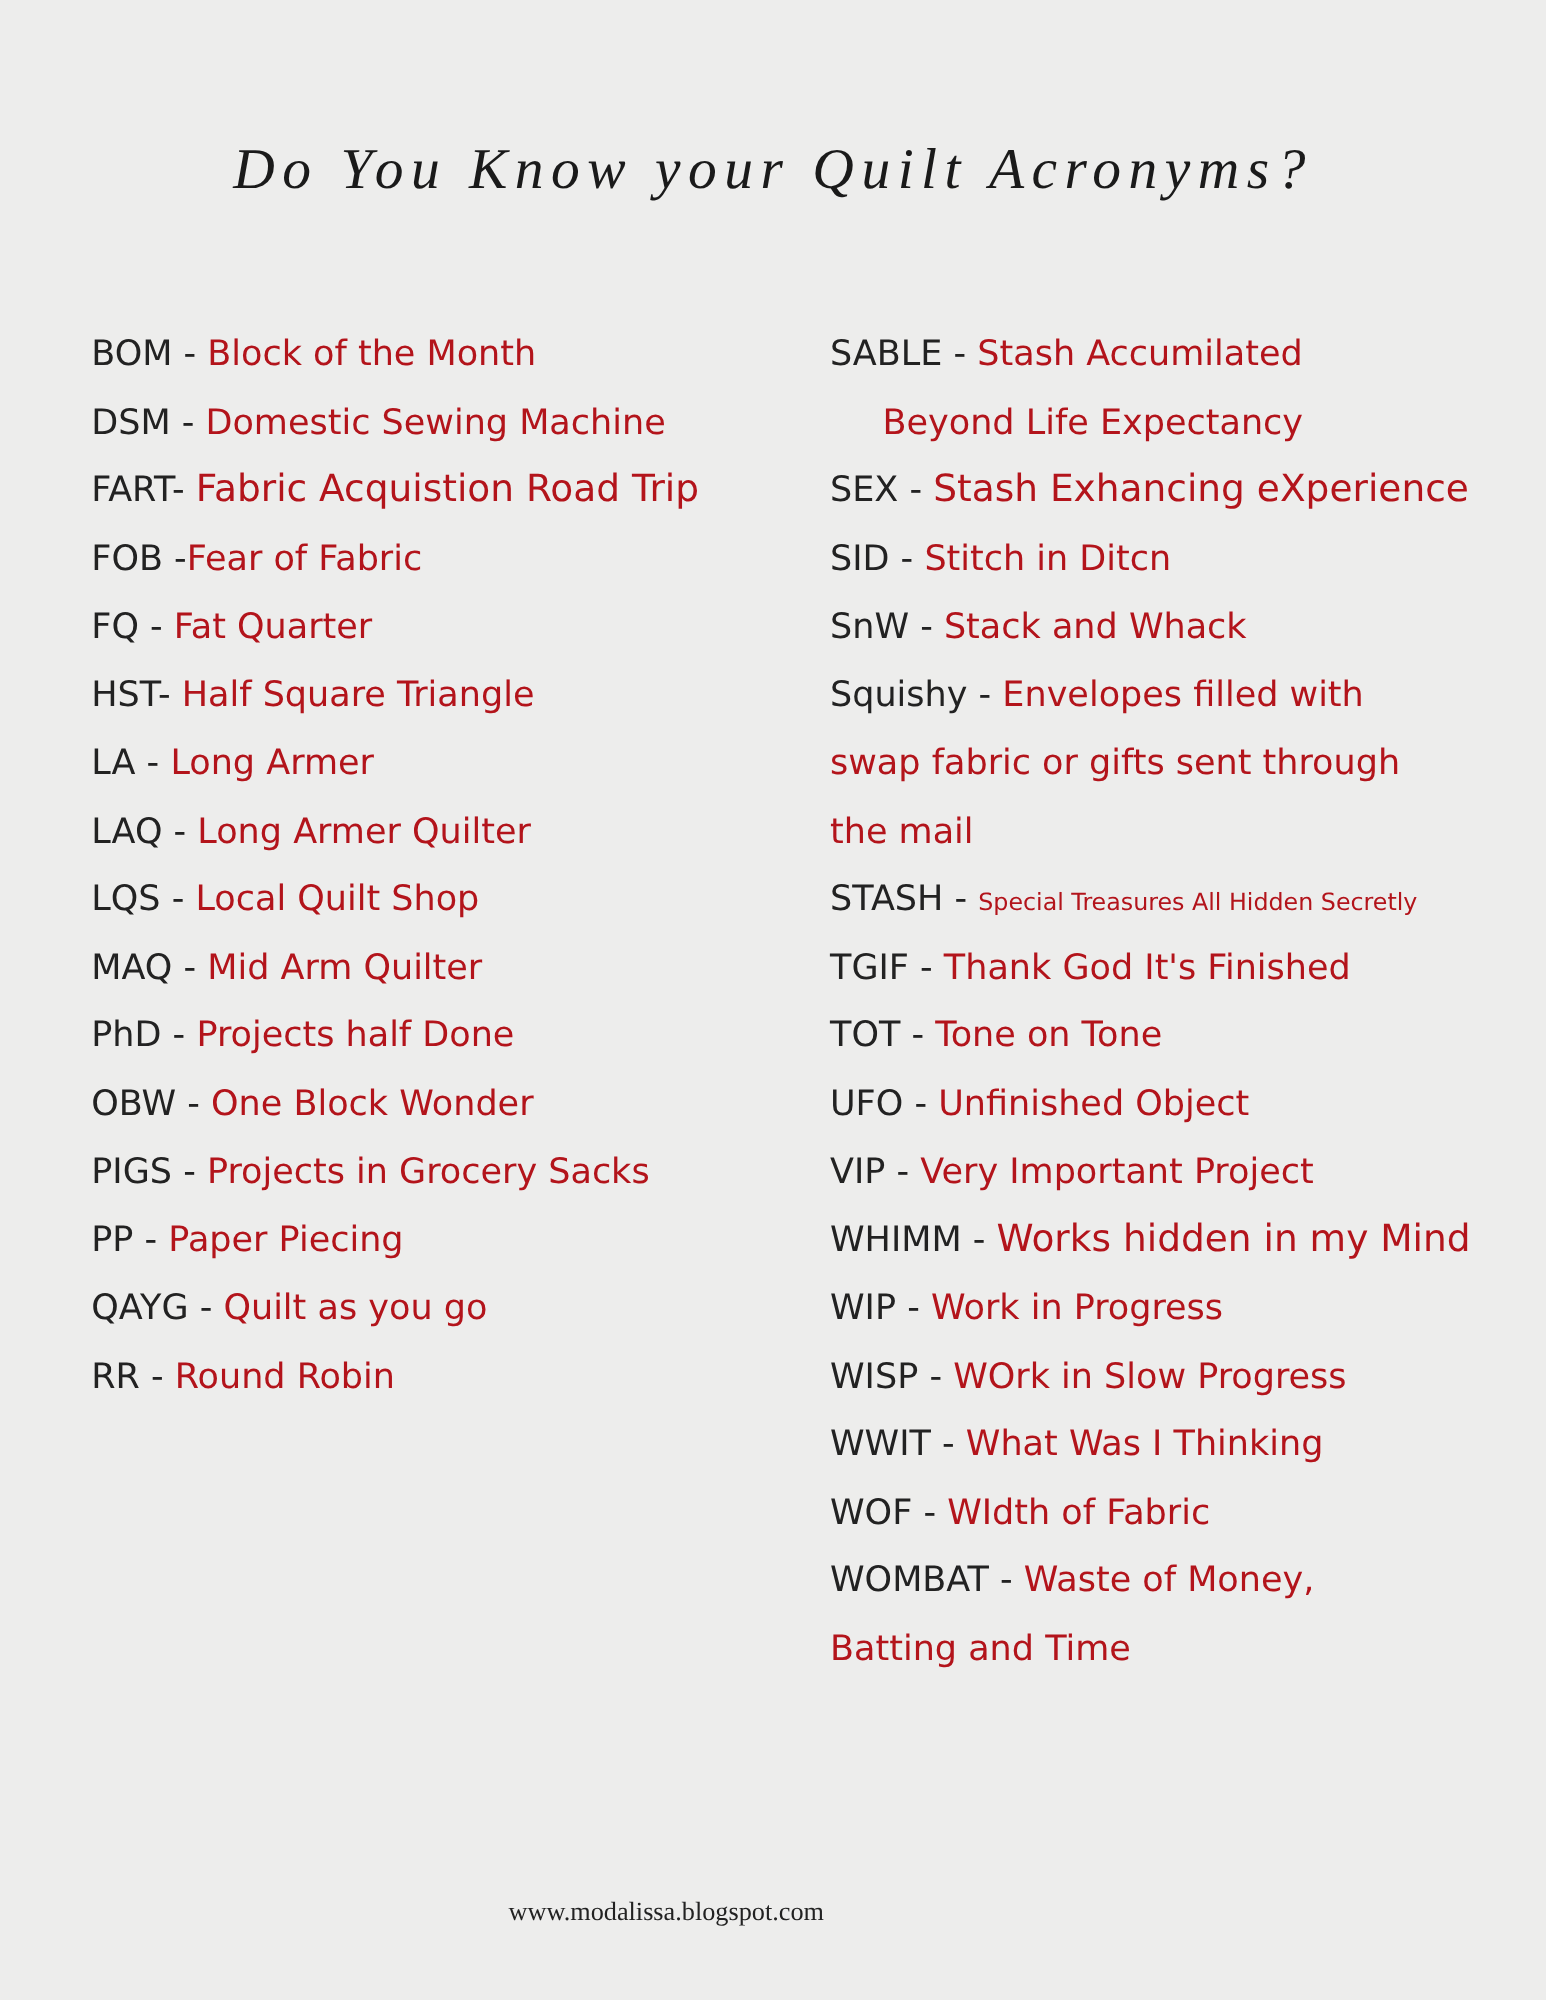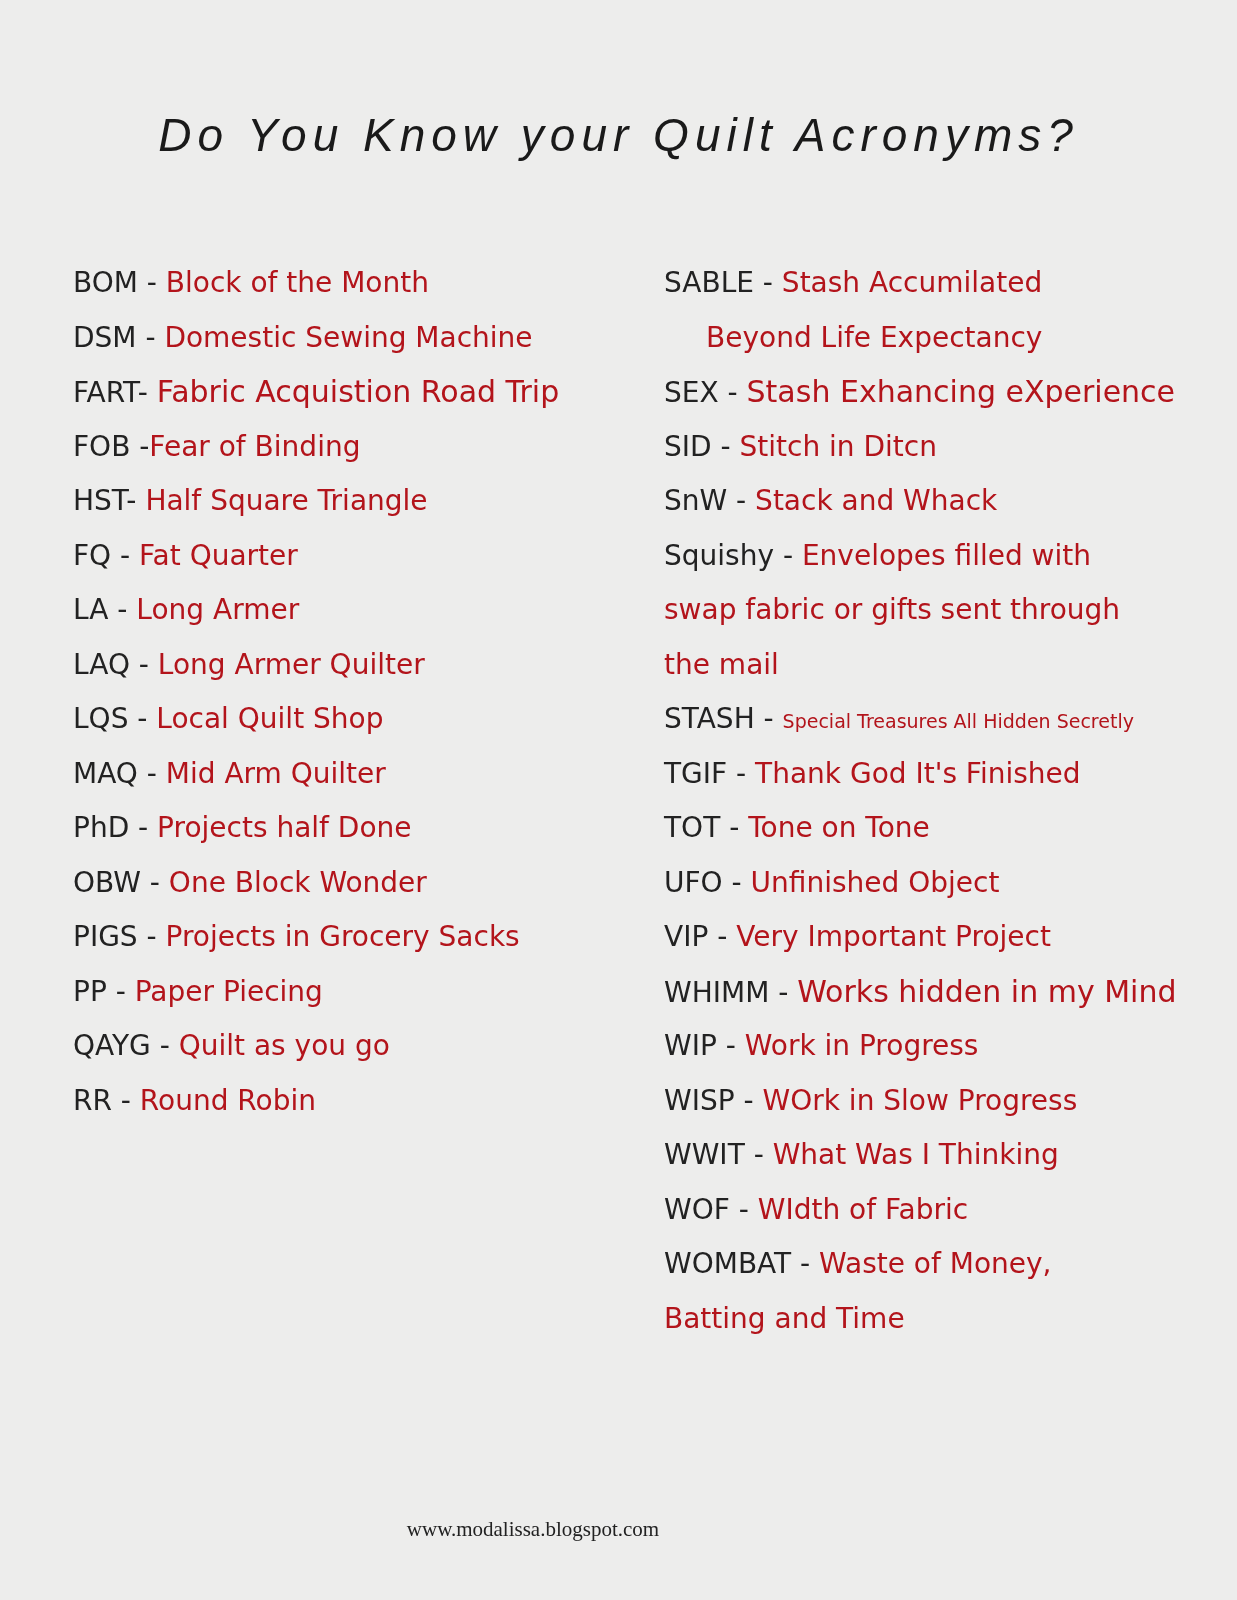--- a/index.html
+++ b/index.html
@@ -2,21 +2,21 @@
 <html><head>
 <meta charset="utf-8">
 <style>
   html, body { margin:0; padding:0; }
   body {
     width:1237px; height:1600px; background:#ededec; position:relative; overflow:hidden;
     font-family:"DejaVu Sans", sans-serif;
   }
   .title {
     position:absolute; left:0; width:1237px; top:108px; text-align:center;
-    font-family:Liberation Sans, sans-serif; font-style:italic; font-size:46px;
+    font-family:Liberation Serif, serif; font-style:italic; font-size:46px;
     color:#1a1a1a; letter-spacing:6px; font-weight:normal;
   }
   .col { position:absolute; top:256px; }
   .col.left { left:73px; }
   .col.right { left:664px; }
   .row {
     height:54.5px; line-height:54.5px; white-space:nowrap; font-size:28px;
   }
   .abbr { color:#222; font-weight:normal; }
   .def { color:#b3141b; }
@@ -30,23 +30,23 @@
 </style>
 </head>
 <body>
 
 <div class="title">Do You Know your Quilt Acronyms?</div>
 
 <div class="col left">
   <div class="row"><span class="abbr">BOM - </span><span class="def">Block of the Month</span></div>
   <div class="row"><span class="abbr">DSM - </span><span class="def">Domestic Sewing Machine</span></div>
   <div class="row small"><span class="abbr">FART- </span><span class="def">Fabric Acquistion Road Trip</span></div>
-  <div class="row"><span class="abbr">FOB -</span><span class="def">Fear of Binding</span></div>
+  <div class="row"><span class="abbr">FOB -</span><span class="def">Fear of Fabric</span></div>
+  <div class="row"><span class="abbr">FQ - </span><span class="def">Fat Quarter</span></div>
   <div class="row"><span class="abbr">HST- </span><span class="def">Half Square Triangle</span></div>
-  <div class="row"><span class="abbr">FQ - </span><span class="def">Fat Quarter</span></div>
   <div class="row"><span class="abbr">LA - </span><span class="def">Long Armer</span></div>
   <div class="row"><span class="abbr">LAQ - </span><span class="def">Long Armer Quilter</span></div>
   <div class="row"><span class="abbr">LQS - </span><span class="def">Local Quilt Shop</span></div>
   <div class="row"><span class="abbr">MAQ - </span><span class="def">Mid Arm Quilter</span></div>
   <div class="row"><span class="abbr">PhD - </span><span class="def">Projects half Done</span></div>
   <div class="row"><span class="abbr">OBW - </span><span class="def">One Block Wonder</span></div>
   <div class="row"><span class="abbr">PIGS - </span><span class="def">Projects in Grocery Sacks</span></div>
   <div class="row"><span class="abbr">PP - </span><span class="def">Paper Piecing</span></div>
   <div class="row"><span class="abbr">QAYG - </span><span class="def">Quilt as you go</span></div>
   <div class="row"><span class="abbr">RR - </span><span class="def">Round Robin</span></div>

